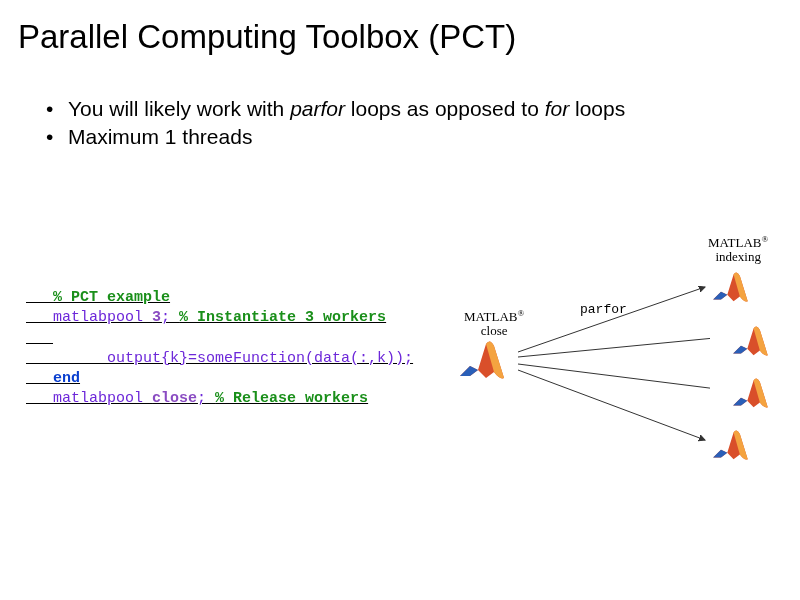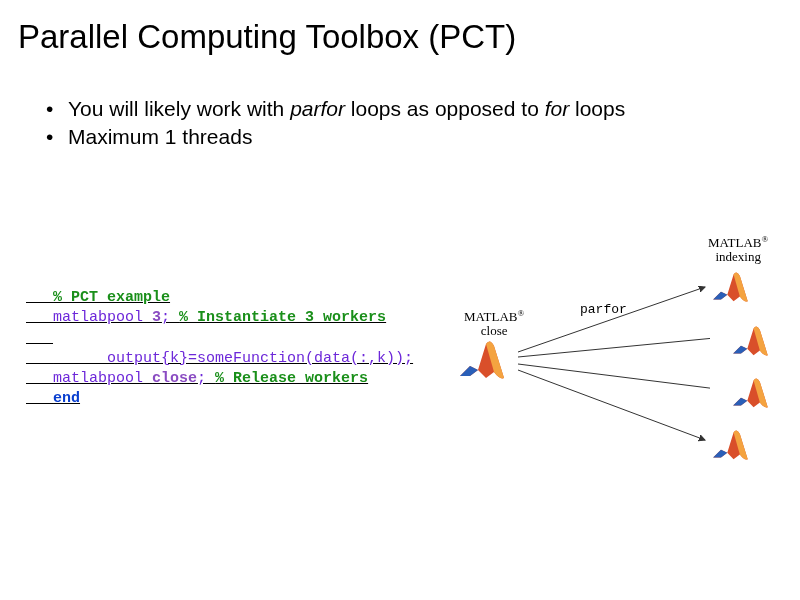--- a/index.html
+++ b/index.html
@@ -120,22 +120,22 @@
     <span>You will likely work with </span><span class="italic">parfor</span><span> loops as opposed to </span><span class="italic">for</span><span> loops</span>
   </li>
   <li>Maximum 1 threads</li>
 </ul>
 
 <div class="code-block">
   <div class="code-line"><span>   </span><span class="c-comment">% PCT example</span></div>
   <div class="code-line"><span>   </span><span class="c-plain">matlabpool </span><span class="c-str">3</span><span class="c-plain">; </span><span class="c-comment">% Instantiate 3 workers</span></div>
   <div class="code-line"><span>   </span></div>
   <div class="code-line"><span>   </span><span class="c-plain">      output{k}=someFunction(data(:,k));</span></div>
+  <div class="code-line"><span>   </span><span class="c-key">end</span></div>
   <div class="code-line"><span>   </span><span class="c-plain">matlabpool </span><span class="c-str">close</span><span class="c-plain">; </span><span class="c-comment">% Release workers</span></div>
-  <div class="code-line"><span>   </span><span class="c-key">end</span></div>
 </div>
 
 <div class="diagram">
   <div class="lbl-client">
     <span>MATLAB</span><span class="sup">®</span><br>
     <span>close</span>
   </div>
   <div class="lbl-workers">
     <span>MATLAB</span><span class="sup">®</span><br>
     <span>indexing</span>

